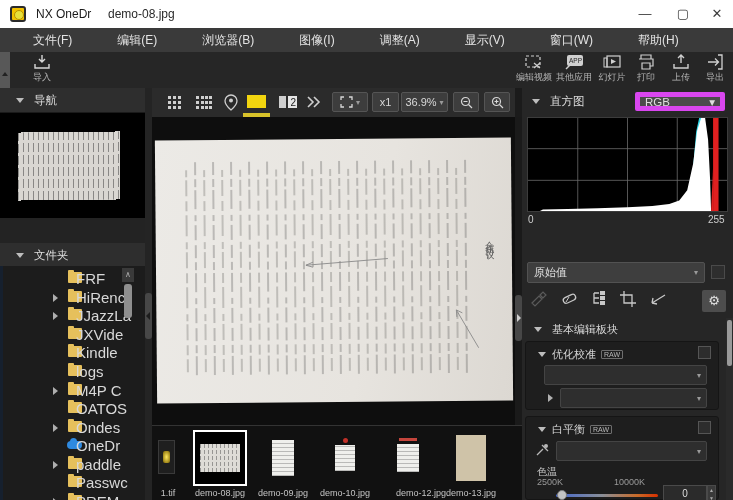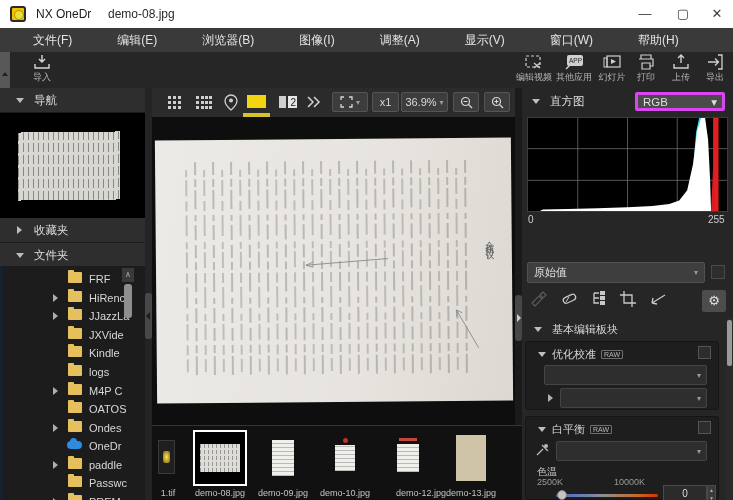--- a/index.html
+++ b/index.html
@@ -50,21 +50,21 @@
      background-image:repeating-linear-gradient(0deg,rgba(217,215,210,0) 0 9px, #d9d7d2 9px 12px),
        repeating-linear-gradient(90deg, rgba(70,70,70,.55) 0 1px, transparent 1px 5px);
      background-origin:content-box; background-clip:content-box; padding:8px 10px; }
   .folderlist { left:0; top:266px; width:145px; height:234px; background:#1c1c1c; overflow:hidden; }
   .frow { left:0; width:140px; height:19px; display:flex; align-items:center; }
   .frow .exp { position:absolute; left:53px; width:0; height:0; border-top:4px solid transparent; border-bottom:4px solid transparent; border-left:5px solid #aeaeae; }
   .fic { position:absolute; left:68px; top:3px; width:14px; height:11px; background:#e6c05c; border-radius:1px; }
   .fic::before { content:""; position:absolute; left:0; top:-2px; width:6px; height:3px; background:#e6c05c; border-radius:1px 1px 0 0; }
   .cloudic { position:absolute; left:67px; top:5px; width:15px; height:8px; background:#2f8ae0; border-radius:5px; }
   .cloudic::before { content:""; position:absolute; left:3px; top:-3px; width:7px; height:7px; background:#2f8ae0; border-radius:50%; }
-  .frow .fname { position:absolute; left:89px; font-size:11px; color:#d8d8d8; white-space:nowrap; }
+  .frow .fname { position:absolute; left:76px; font-size:15px; color:#d8d8d8; white-space:nowrap; }
   .fscroll-up { left:122px; top:268px; width:12px; height:14px; background:#3a3a3a; color:#b0b0b0; font-size:8px; text-align:center; line-height:14px; }
   .fscroll-th { left:124px; top:284px; width:8px; height:34px; background:#8f8f8f; border-radius:3px; }
   .sideedge { left:0; top:266px; width:3px; height:234px; background:#16202e; }
 
   
   .lsplit { left:145px; top:88px; width:7px; height:412px; background:#242424; }
   .rsplit { left:515px; top:117px; width:7px; height:308px; background:#1a1a1a; }
   .handle { position:absolute; left:0; width:7px; height:46px; background:#474747; border-radius:3px; }
   .handle::after { content:""; position:absolute; left:1px; top:19px; }
   .lsplit .handle { top:205px; }
@@ -85,21 +85,21 @@
      background-image:repeating-linear-gradient(0deg,rgba(222,220,215,0) 0 4px,#dedcd7 4px 6px),repeating-linear-gradient(90deg,rgba(80,80,80,.5) 0 1px,transparent 1px 4px); }
   .pthumb { top:9px; width:30px; height:46px; background:#efefec; }
   .rows { background-image:repeating-linear-gradient(0deg, rgba(120,120,120,.45) 0 1px, transparent 1px 4px); background-origin:content-box; background-clip:content-box; }
   .tifthumb { left:6px; top:14px; width:17px; height:34px; background:#1f1f1f; border:1px solid #3a3a3a; }
   .tifthumb::after{ content:""; position:absolute; left:4px; top:10px; width:7px; height:12px; background:radial-gradient(#ffe85e,#7a6000); border-radius:2px; }
 
   
   .rpanel { left:522px; top:88px; width:211px; height:412px; background:#262626; }
   .rhead { left:0; top:0; width:211px; height:26px; display:flex; align-items:center; }
   .rhead span { font-size:11.5px; color:#dedede; }
-  .rgbsel { left:113px; top:4px; width:90px; height:19px; background:#4b4b4b; border:3px solid #d946ef; border-radius:2px; font-size:11px; color:#e8e8e8; display:flex; align-items:center; padding:0 5px; justify-content:space-between; }
+  .rgbsel { left:113px; top:4px; width:90px; height:19px; background:#4b4b4b; border:5px solid #d946ef; border-radius:2px; font-size:11px; color:#e8e8e8; display:flex; align-items:center; padding:0 5px; justify-content:space-between; }
   .histbox { left:5px; top:29px; width:201px; height:95px; background:#000; border:1px solid #3c3c3c; }
   .histlbl { top:126px; font-size:10px; color:#cfcfcf; }
   .tabs { left:0; top:143px; width:211px; height:25px; display:flex; background:#1f1f1f; }
   .tab { flex:1; display:flex; align-items:center; justify-content:center; font-size:11px; color:#a8a8a8; background:#272727; border-right:1px solid #1a1a1a; }
   .tab.active { background:#3a3a3a; color:#e8e8e8; }
   .presetsel { left:5px; top:174px; width:178px; height:21px; background:#3e3e3e; border:1px solid #525252; border-radius:2px; font-size:11px; color:#e0e0e0; display:flex; align-items:center; padding:0 6px; justify-content:space-between; }
   .dsq { left:189px; top:177px; width:14px; height:14px; background:#2e2e2e; border:1px solid #4a4a4a; }
   .icorow { top:203px; }
   .gearbox { left:180px; top:202px; width:24px; height:22px; background:#4d4d4d; border-radius:2px; color:#e2e2e2; font-size:13px; text-align:center; line-height:22px; }
   .secthead { left:0; top:230px; width:211px; height:22px; display:flex; align-items:center; }
@@ -198,24 +198,20 @@
 
   <div class="abs sidebar">
     <div class="abs shead" style="top:0">
       <span class="tri-d"></span>
       <span>导航</span>
     </div>
   </div>
   <div class="abs navthumb">
     <div class="abs navpaper"></div>
   </div>
-  <div class="abs shead" style="top:218px">
-    <span class="tri-r"></span>
-    <span>收藏夹</span>
-  </div>
   <div class="abs shead" style="top:243px">
     <span class="tri-d"></span>
     <span>文件夹</span>
   </div>
   <div class="abs folderlist">
     <div class="abs frow" style="top:3px">
         <span class="fic"></span>
         <span class="fname">FRF</span>
       </div>
     <div class="abs frow" style="top:22px">

